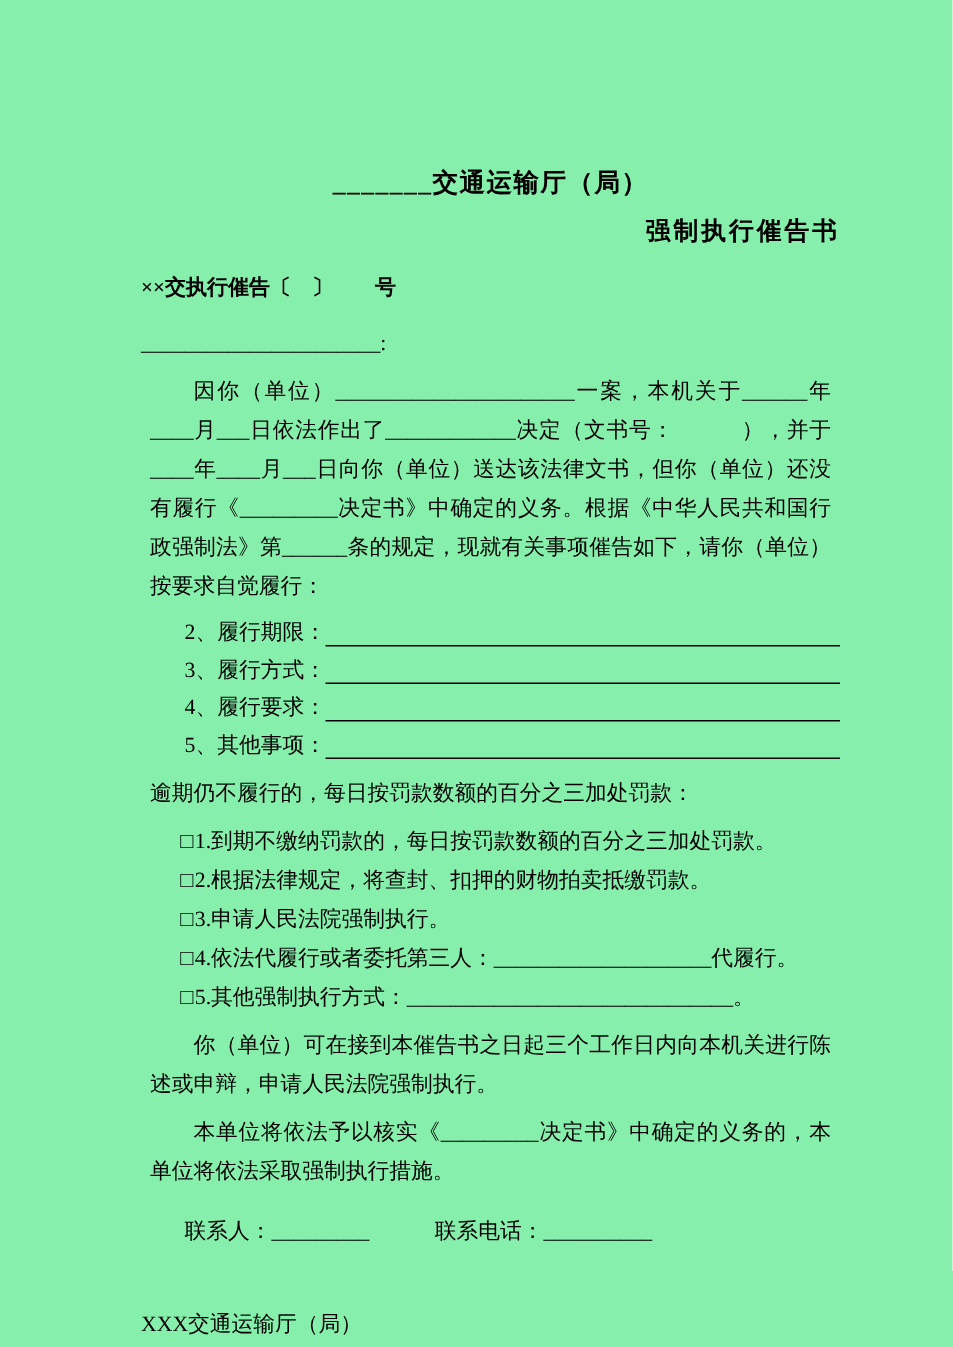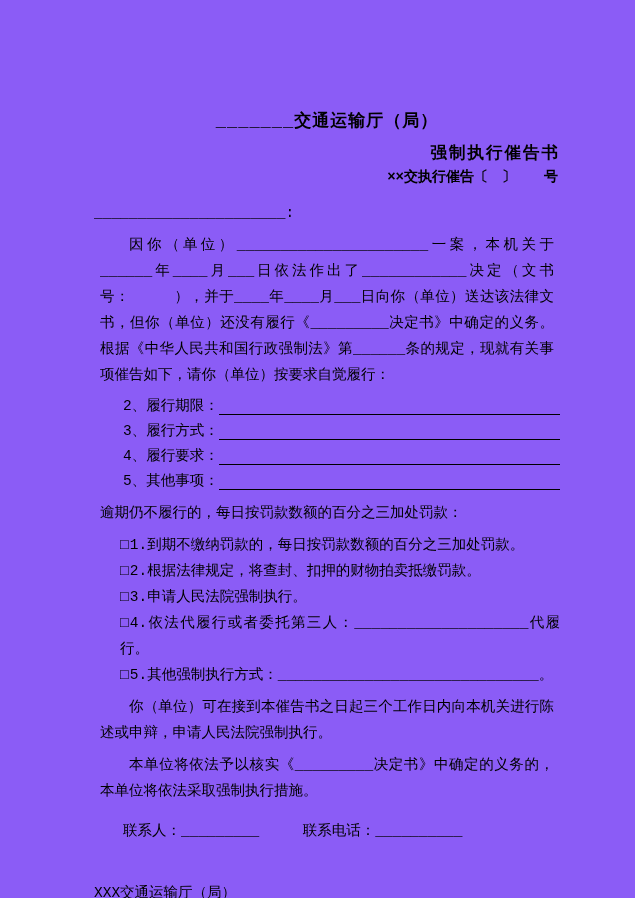--- a/index.html
+++ b/index.html
@@ -4,23 +4,23 @@
 <style>
   html, body {
     margin: 0;
     padding: 0;
     background: #ffffff;
   }
   .page {
     position: relative;
     width: 635px;
     height: 898px;
-    background: #8b5cf6;
+    background: #86efac;
     color: #000000;
-    font-family: Liberation Mono, monospace;
+    font-family: Liberation Serif, serif;
     box-sizing: border-box;
     padding: 110px 75px 0 94px;
     overflow: hidden;
   }
   .org-title {
     margin: 0;
     text-align: center;
     font-size: 17px;
     font-weight: bold;
     letter-spacing: 1px;
@@ -28,21 +28,22 @@
   }
   .doc-title {
     margin: 8px 0 0 0;
     text-align: right;
     font-size: 16.5px;
     font-weight: bold;
     letter-spacing: 2px;
     line-height: 24px;
   }
   .doc-number {
-    text-align: right;
+    margin-top: 16px;
+    text-align: left;
     font-size: 14px;
     font-weight: bold;
     line-height: 22px;
     padding-right: 2px;
   }
   .salutation {
     margin-top: 12px;
     font-size: 14.5px;
     line-height: 26px;
   }

